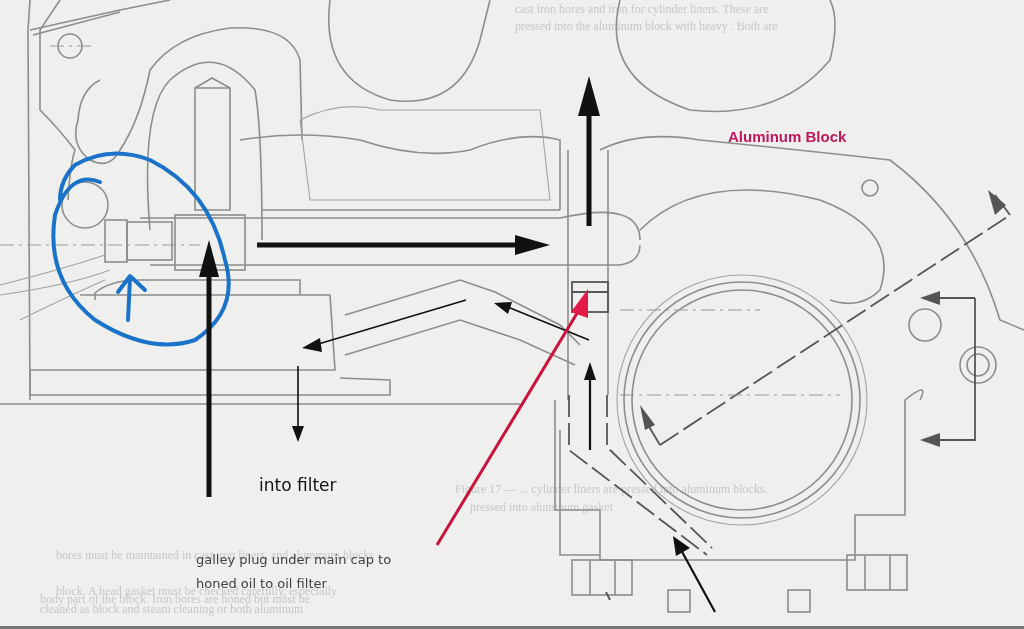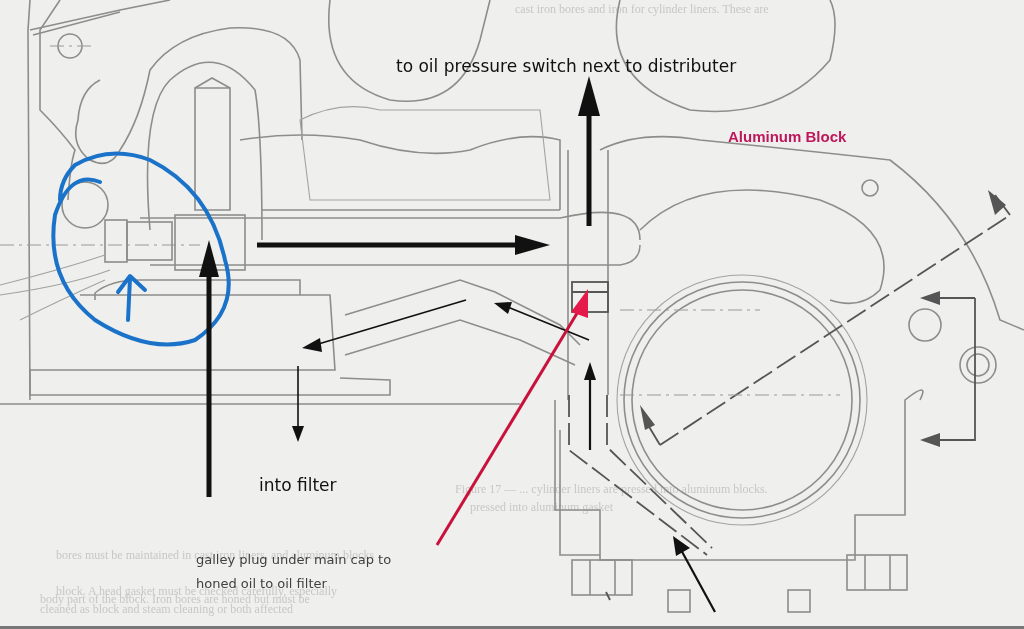--- a/index.html
+++ b/index.html
@@ -17,27 +17,28 @@
   .faint { position: absolute; font-family: "Liberation Serif", serif; color: #c7c7c4; font-size: 12px; white-space: nowrap; }
   .faint-head { position: absolute; font-family: "Liberation Sans", sans-serif; color: #be185d; font-size: 15px; font-weight: bold; white-space: nowrap; }
   .scan-bottom { position: absolute; left: 0; bottom: 0; width: 1024px; height: 3px; background: #777; }
 </style>
 </head>
 <body>
 
 <div id="stage">
 
   <div class="faint" style="left:515px;top:2px;">cast iron bores and iron for cylinder liners. These are</div>
+  <div class="faint" style="left:515px;top:19px;">pressed into the aluminum block with heavy . Both are</div>
   <div class="faint-head" style="left:728px;top:128px;">Aluminum Block</div>
   <div class="faint" style="left:455px;top:482px;font-size:12px;">Figure 17 — ... cylinder liners are pressed into aluminum blocks.</div>
   <div class="faint" style="left:470px;top:500px;">pressed into aluminum gasket</div>
   <div class="faint" style="left:56px;top:548px;">bores must be maintained in cast iron liners, and aluminum blocks</div>
   <div class="faint" style="left:40px;top:592px;">body part of the block. Iron bores are honed but must be</div>
   <div class="faint" style="left:40px;top:584px;margin-left:16px;">block. A head gasket must be checked carefully, especially</div>
-  <div class="faint" style="left:40px;top:602px;">cleaned as block and steam cleaning or both affected</div>
+  <div class="faint" style="left:40px;top:602px;">cleaned as block and steam cleaning or both aluminum</div>
 
   <svg width="1024" height="629" viewBox="0 0 1024 629">
 
     <path class="ink" d="M30 0 L28 30 L30 400 M60 0 L40 30 L40 110 Q60 130 75 150 Q70 165 68 200"></path>
     <path class="ink" d="M30 30 L120 10 L170 0 M33 35 L120 12 M100 80 Q80 90 78 120 Q70 145 90 160 Q110 170 120 150 Q140 120 150 70 Q175 35 230 28 Q290 25 300 60 L302 140"></path>
     <circle class="ink" cx="70" cy="46" r="12"></circle>
     <line class="ink-dash" x1="50" y1="46" x2="92" y2="46"></line>
 
     <path class="ink" d="M150 230 Q140 110 170 80 Q215 40 255 90 Q262 130 262 240"></path>
     <path class="ink" d="M195 88 L230 88 L230 210 L195 210 Z M195 88 L212 78 L230 88"></path>
@@ -129,19 +130,18 @@
     <polygon points="494,303 512,302 508,314" fill="#111"></polygon>
     <line x1="590" y1="450" x2="590" y2="378" stroke="#111" stroke-width="2.2"></line>
     <polygon points="590,362 584,380 596,380" fill="#111"></polygon>
     <line x1="715" y1="612" x2="680" y2="548" stroke="#111" stroke-width="2.2"></line>
     <polygon points="673,536 690,548 676,556" fill="#111"></polygon>
 
     <line x1="437" y1="545" x2="582" y2="305" stroke="#c8123c" stroke-width="3"></line>
     <polygon points="588,289 571,312 588,318" fill="#e5194a"></polygon>
   </svg>
 
-  <div class="annot black-label" style="left:396px;top:56px;">to oil pressure switch next to distributer</div>
   <div class="annot black-label" style="left:259px;top:475px;text-align:right;">into filter</div>
   <div class="annot red-label" style="left:196px;top:548px;">galley plug under main cap to</div>
   <div class="annot red-label" style="left:196px;top:572px;">honed oil to oil filter</div>
 
   <div class="scan-bottom"></div>
 </div>
 
 </body></html>

